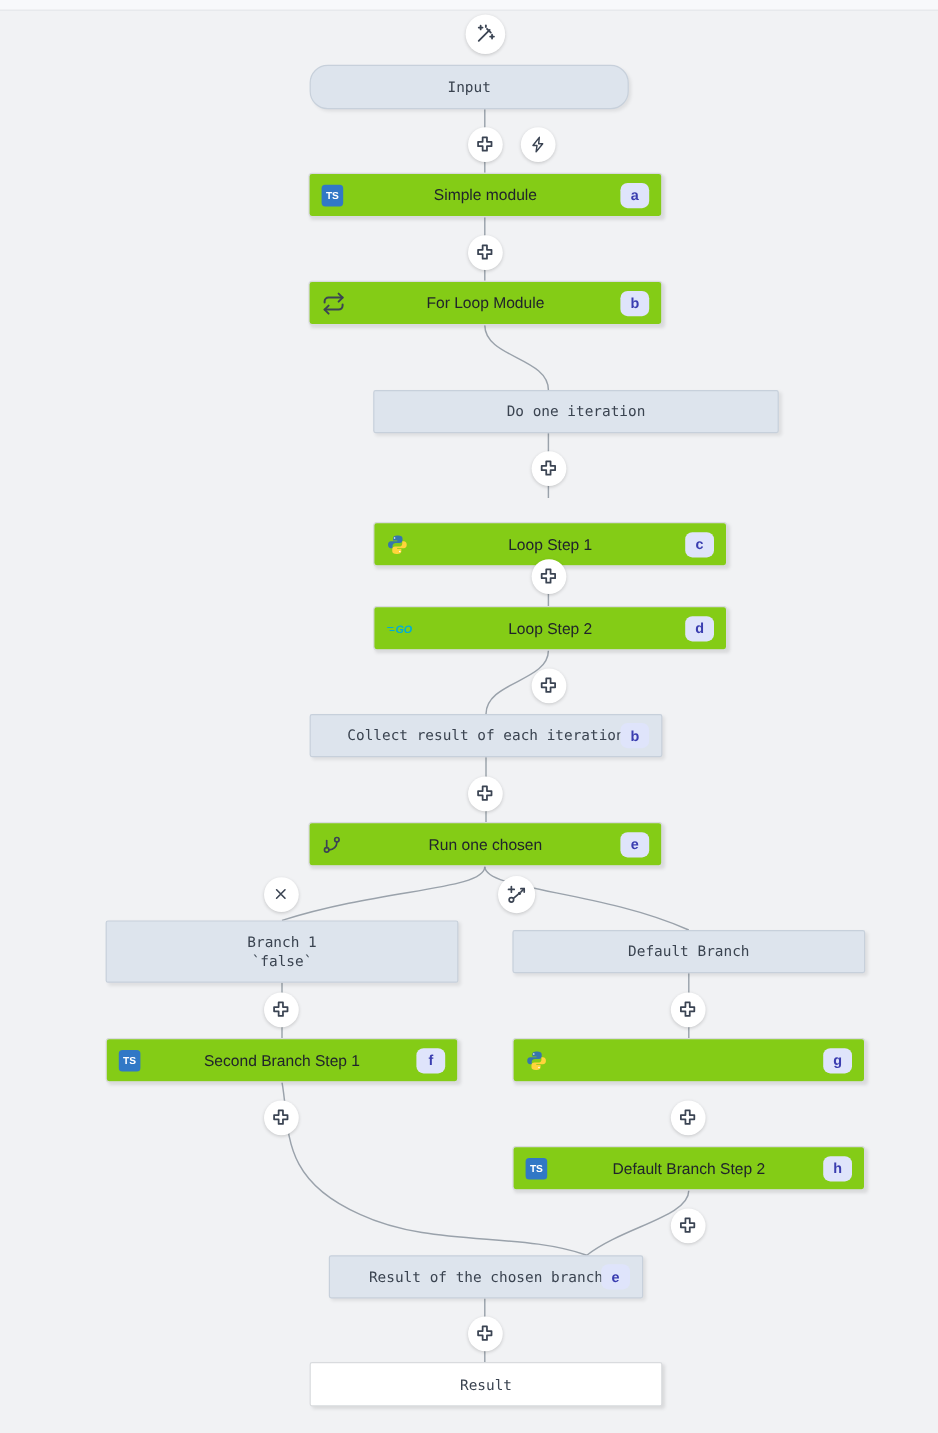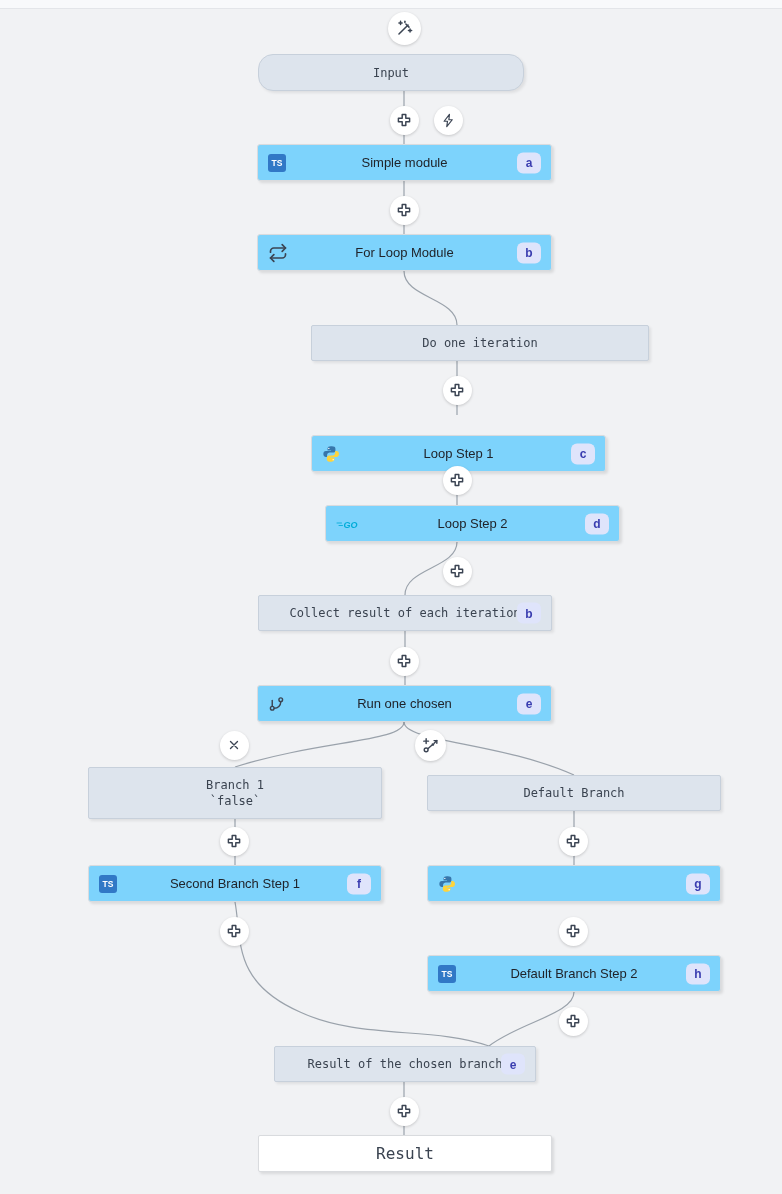--- a/index.html
+++ b/index.html
@@ -15,22 +15,22 @@
             border-bottom:1px solid var(--divider);z-index:0;}
   #edges{position:absolute;top:0;left:0;z-index:1;}
   #edges path{fill:none;stroke:var(--connector);stroke-width:1.2;}
   .node{position:absolute;box-sizing:border-box;display:flex;align-items:center;justify-content:center;
         border-radius:2px;z-index:2;}
   .node--virtual{background:var(--node-blue-bg);border:1px solid var(--node-blue-border);
         box-shadow:2px 2px 3px rgba(0,0,0,.08);
         font-family:"DejaVu Sans Mono","Liberation Mono",monospace;font-size:12px;color:#3a4350;}
   .node--virtual-white{background:#ffffff;border:1px solid var(--node-border);
         box-shadow:2px 2px 3px rgba(0,0,0,.10);
-        font-family:"DejaVu Sans Mono","Liberation Mono",monospace;font-size:16px;color:#3a4350;}
-  .node--step{background:#7dd3fc;border:1px solid var(--node-border);border-radius:3px;
+        font-family:"DejaVu Sans Mono","Liberation Mono",monospace;font-size:12px;color:#3a4350;}
+  .node--step{background:#84cc16;border:1px solid var(--node-border);border-radius:3px;
         box-shadow:2px 2px 3px rgba(0,0,0,.10);font-size:13px;color:#20242b;}
   .node .label{flex:1;text-align:center;padding:0 30px;line-height:16px;}
   .node .label .subline{display:block;}
   .node .nicon{position:absolute;left:10px;top:50%;transform:translateY(-50%);
         display:flex;align-items:center;color:var(--icon-stroke);}
   .node .badge{position:absolute;right:10px;top:50%;transform:translateY(-50%);
         background:var(--badge-bg);color:var(--badge-text);
         font:700 12px "Liberation Sans",sans-serif;border-radius:6px;
         min-width:24px;height:21px;display:flex;align-items:center;justify-content:center;}
   .ts-logo{display:flex;align-items:center;justify-content:center;width:18px;height:18px;
@@ -92,21 +92,21 @@
           <svg width="18" height="18" viewBox="0 0 24 24">
             <path fill="#3776ab" d="M11.9 1.8c-2.8 0-4.5 1.1-4.5 3.1v2.3h4.7v.9H5.2C3 8.1 1.8 9.7 1.8 12s1.2 3.9 3.4 3.9h1.6v-2.6c0-2 1.7-3.3 3.6-3.3h4.4c1.9 0 3.1-1.4 3.1-3.1V4.9c0-2-1.9-3.1-4.8-3.1z"></path>
             <circle cx="9.1" cy="4.5" r=".9" fill="#fff"></circle>
             <path fill="#ffd43b" d="M12.1 22.2c2.8 0 4.5-1.1 4.5-3.1v-2.3h-4.7v-.9h7.3c2.2 0 3.4-1.6 3.4-3.9s-1.2-3.9-3.4-3.9h-1.6v2.6c0 2-1.7 3.3-3.6 3.3H9.6c-1.9 0-3.1 1.4-3.1 3.1v2.1c0 2 1.9 3.1 4.8 3.1z"></path>
             <circle cx="14.9" cy="19.5" r=".9" fill="#fff"></circle>
           </svg>
         </span>
         <span class="label">Loop Step 1</span>
         <span class="badge">c</span>
       </div>
-      <div class="node node--step" style="left: 325px; top: 505px; width: 295px; height: 37px;">
+      <div class="node node--step" style="left: 311px; top: 505px; width: 295px; height: 37px;">
         <span class="nicon">
           <svg width="27" height="13" viewBox="0 0 54 26">
             <path d="M2 11h9M6 16h7" stroke="#00acd8" stroke-width="1.7" stroke-linecap="round"></path>
             <text x="15" y="20" font-family="Liberation Sans, sans-serif" font-size="18" font-weight="bold" font-style="italic" fill="#00acd8">GO</text>
           </svg>
         </span>
         <span class="label">Loop Step 2</span>
         <span class="badge">d</span>
       </div>
       <div class="node node--virtual" style="left: 258px; top: 595px; width: 294px; height: 36px;">

